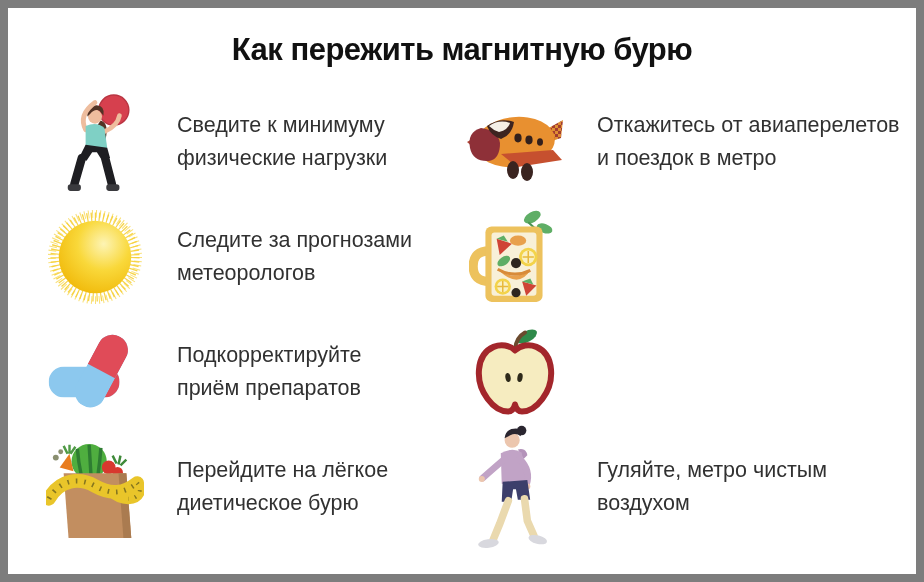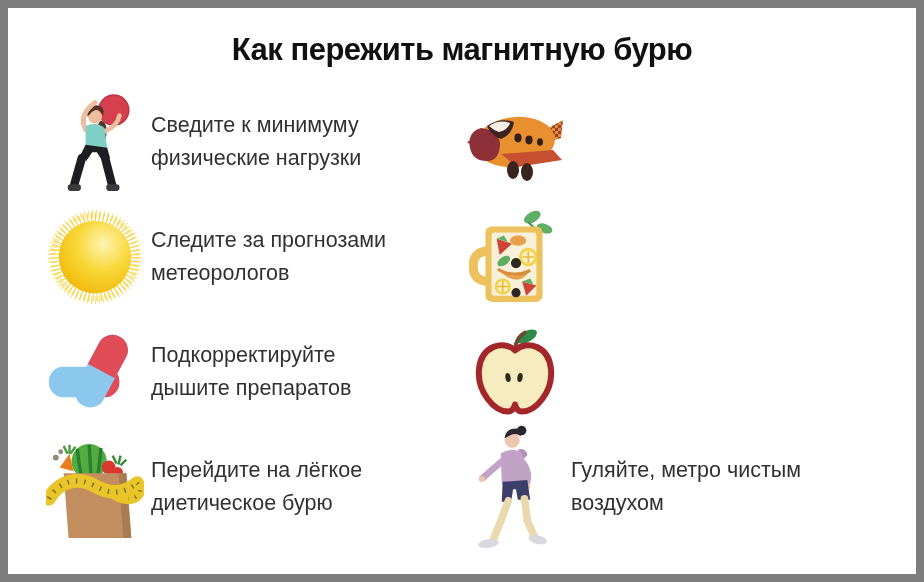--- a/index.html
+++ b/index.html
@@ -27,21 +27,21 @@
   }
   .grid{
     margin-top:14px;
     padding-left:37px;
     padding-right:8px;
     display:grid;
     grid-template-columns:420px 1fr;
     grid-template-rows:repeat(4,115px);
     align-items:center;
   }
-  .item{display:flex;align-items:center;gap:6px;}
+  .item{display:flex;align-items:center;gap:32px;}
   .icon-box{
     width:100px;height:108px;
     flex:0 0 100px;
     display:flex;align-items:center;justify-content:center;
   }
   .item-text{
     white-space:pre-line;
     font-size:21.5px;
     line-height:33px;
     color:#313131;
@@ -94,20 +94,22 @@
           <path d="M22,28 Q35,19 49,24 Q47,37 36,41 Q26,38 22,28 Z" fill="#3d2420"></path>
           <path d="M24,28 Q34,21 45,25 Q43,32 34,34 Q28,32 24,28 Z" fill="#f5efe6"></path>
           <ellipse cx="53" cy="40" rx="3.6" ry="4.4" fill="#33201c"></ellipse>
           <ellipse cx="64" cy="42" rx="3.6" ry="4.4" fill="#33201c"></ellipse>
           <ellipse cx="75" cy="44" rx="3" ry="3.8" fill="#33201c"></ellipse>
           <path d="M36,56 L88,52 L97,62 L52,69 Z" fill="#c6502f"></path>
           <ellipse cx="48" cy="72" rx="6" ry="9" fill="#3a2420"></ellipse>
           <ellipse cx="62" cy="74" rx="6" ry="9" fill="#3a2420"></ellipse>
         </svg>
       </span>
+      <span class="item-text">Откажитесь от авиаперелетов
+и поездок в метро</span>
     </div>
 
     <div class="item">
       <span class="icon-box">
         <svg width="98" height="98" viewBox="0 0 100 100">
           <defs>
             <radialGradient id="sunG" cx="62%" cy="32%" r="80%">
               <stop offset="0%" stop-color="#fdf4b4"></stop>
               <stop offset="45%" stop-color="#f9d83a"></stop>
               <stop offset="100%" stop-color="#efb402"></stop>
@@ -168,21 +170,21 @@
           </g>
           <g transform="rotate(28 62 45)">
             <g clip-path="url(#capB)">
               <rect x="45" y="2" width="34" height="86" fill="#8cc8ee"></rect>
               <rect x="45" y="2" width="34" height="43" fill="#e04b58"></rect>
             </g>
           </g>
         </svg>
       </span>
       <span class="item-text">Подкорректируйте
-дышите препаратов</span>
+приём препаратов</span>
     </div>
 
     <div class="item">
       <span class="icon-box">
         <svg width="90" height="96" viewBox="0 0 90 95">
           <ellipse cx="57" cy="12" rx="11" ry="5.5" fill="#2f8a4a" transform="rotate(-28 57 12)"></ellipse>
           <path d="M45,25 Q46,13 55,8" stroke="#6b4a2e" stroke-width="4" fill="none" stroke-linecap="round"></path>
           <path d="M45,26 C34,15 11,21 9,45 C7,67 24,87 38,87 C42,87 44,84 45,80 C46,84 48,87 52,87 C66,87 83,67 81,45 C79,21 56,15 45,26 Z" fill="#f6ecc0" stroke="#a3262b" stroke-width="6" stroke-linejoin="round"></path>
           <ellipse cx="38" cy="53" rx="2.6" ry="4.6" fill="#2e2a1a" transform="rotate(-10 38 53)"></ellipse>
           <ellipse cx="50" cy="53" rx="2.6" ry="4.6" fill="#2e2a1a" transform="rotate(10 50 53)"></ellipse>

